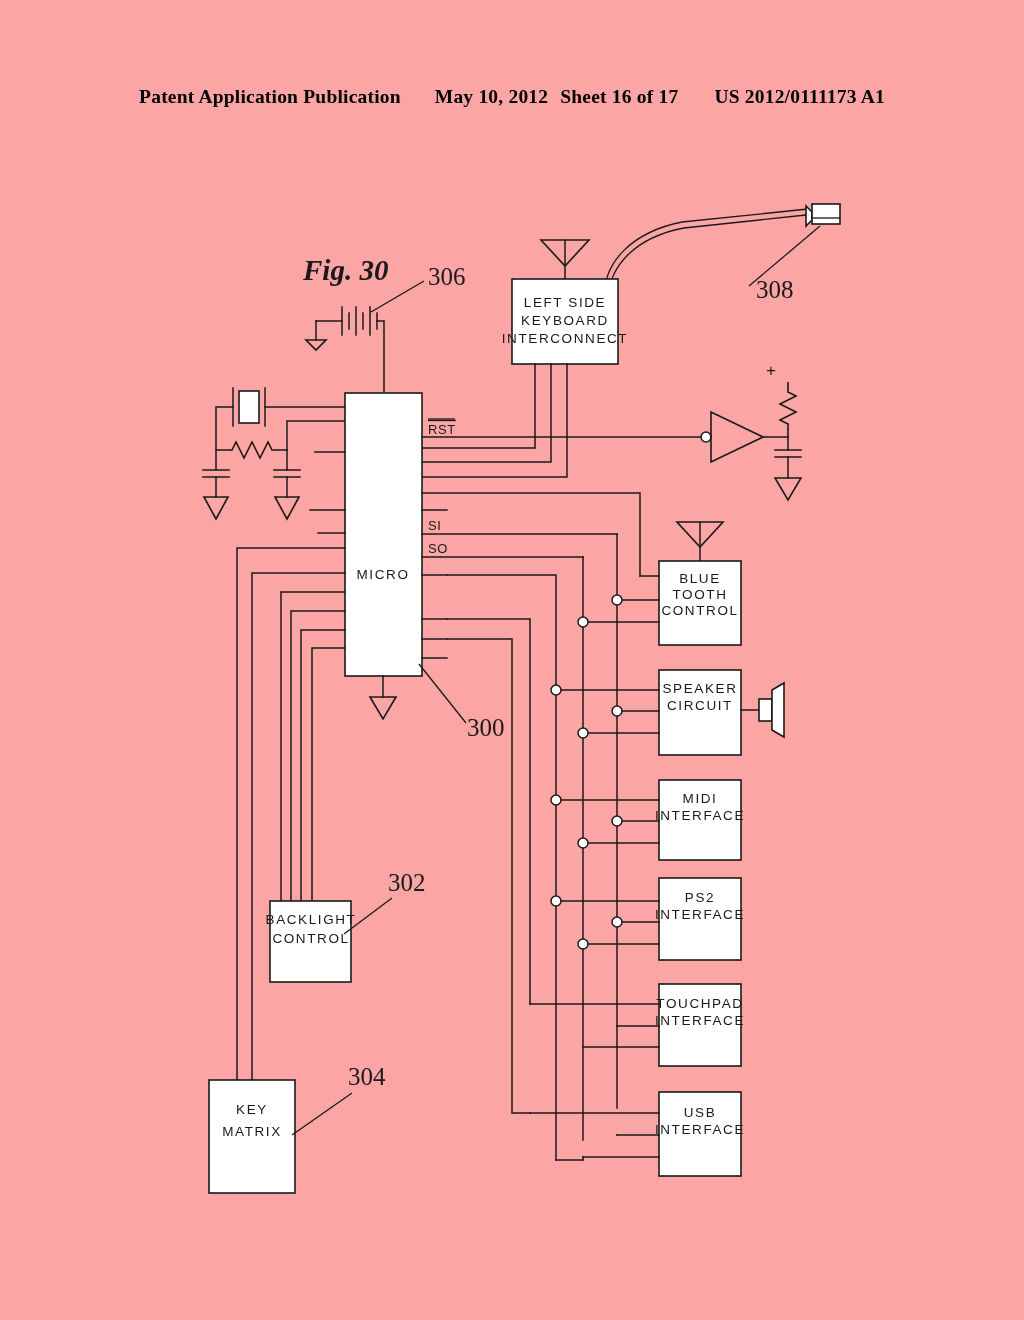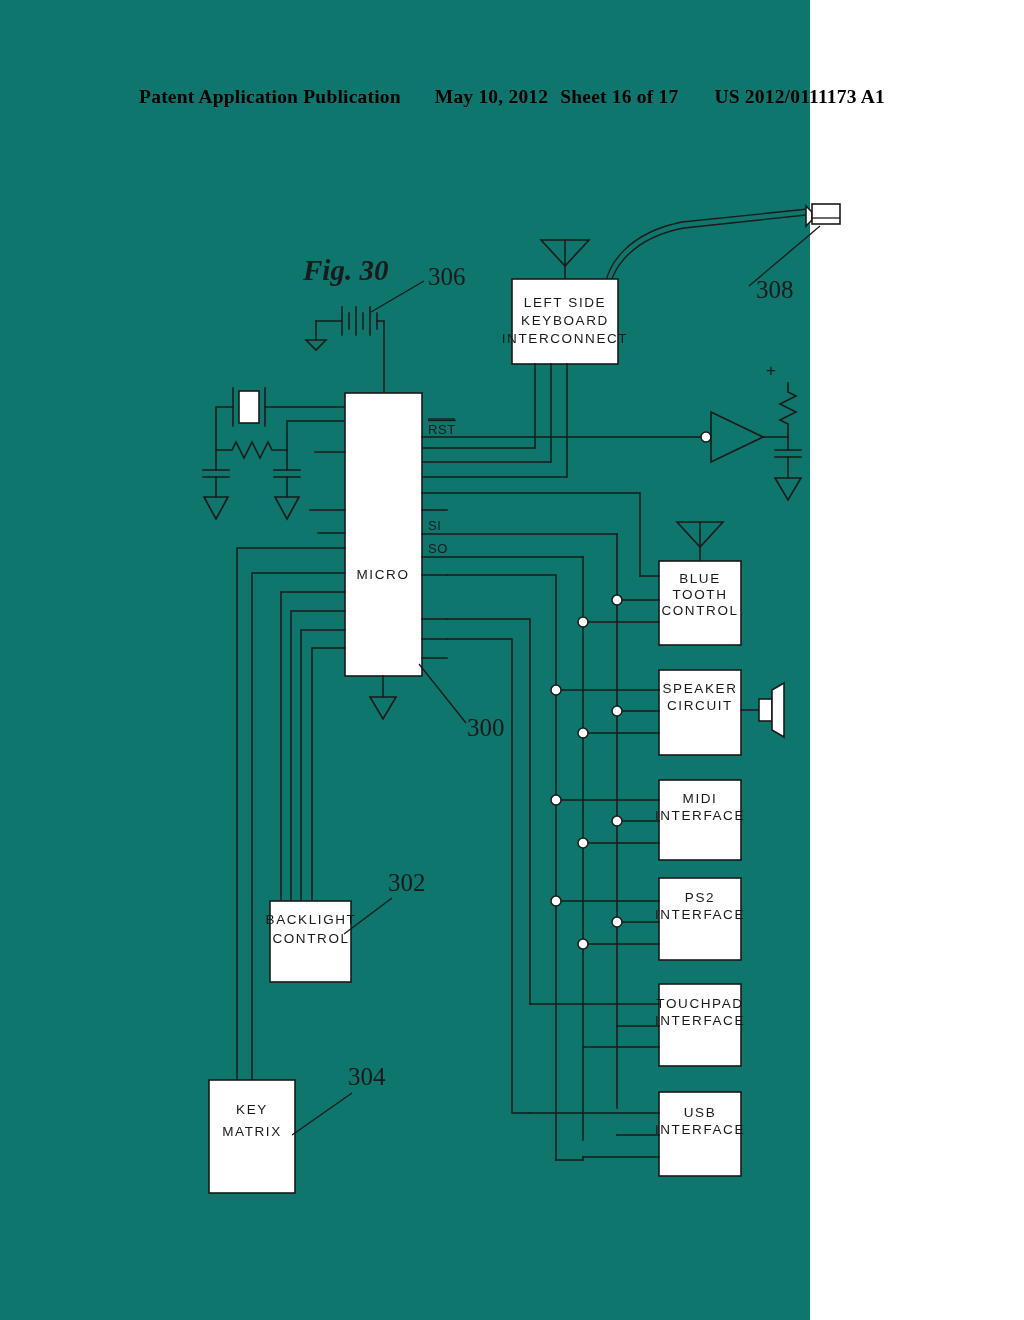--- a/index.html
+++ b/index.html
@@ -10,23 +10,23 @@
   body {
     width: 1024px;
     height: 1320px;
     font-family: "Liberation Sans", sans-serif;
     color: #000000;
     position: relative;
     overflow: hidden;
   }
   #page {
     position: relative;
-    width: 810px;
+    width: 1024px;
     height: 1320px;
-    background: #0f766e;
+    background: #fca5a5;
   }
   .hdr {
     position: absolute;
     top: 86px;
     left: 0;
     width: 1024px;
     text-align: center;
     font-family: "Liberation Serif", serif;
     font-weight: bold;
     font-size: 19.5px;

